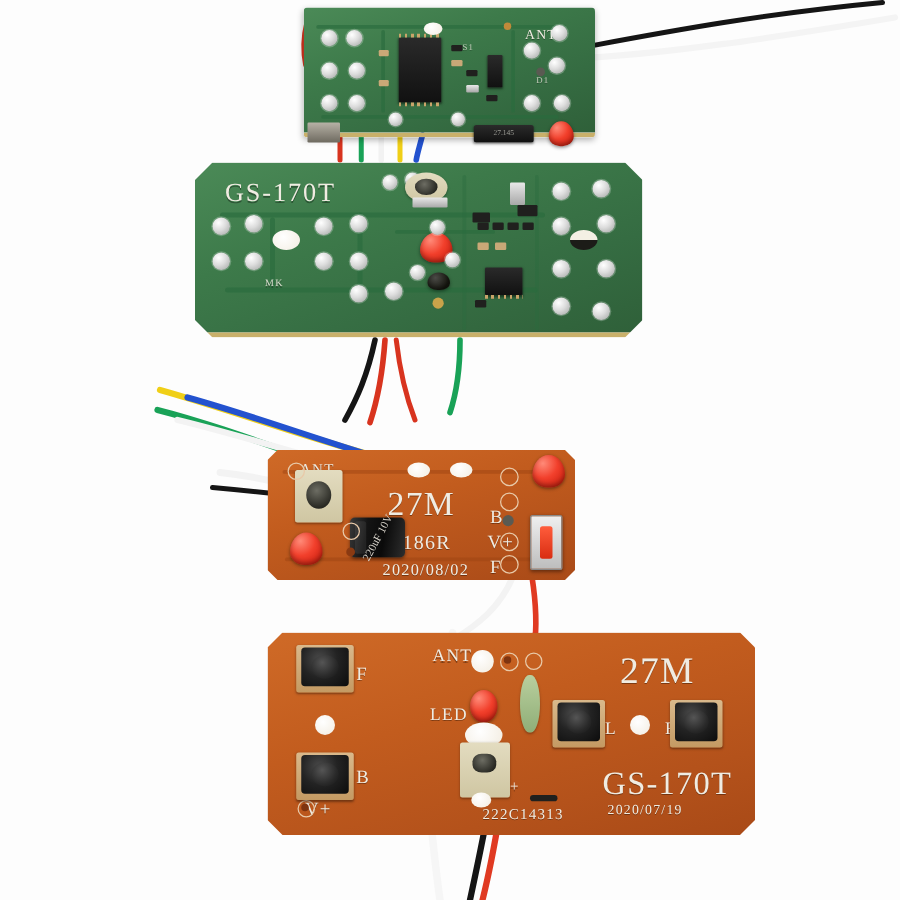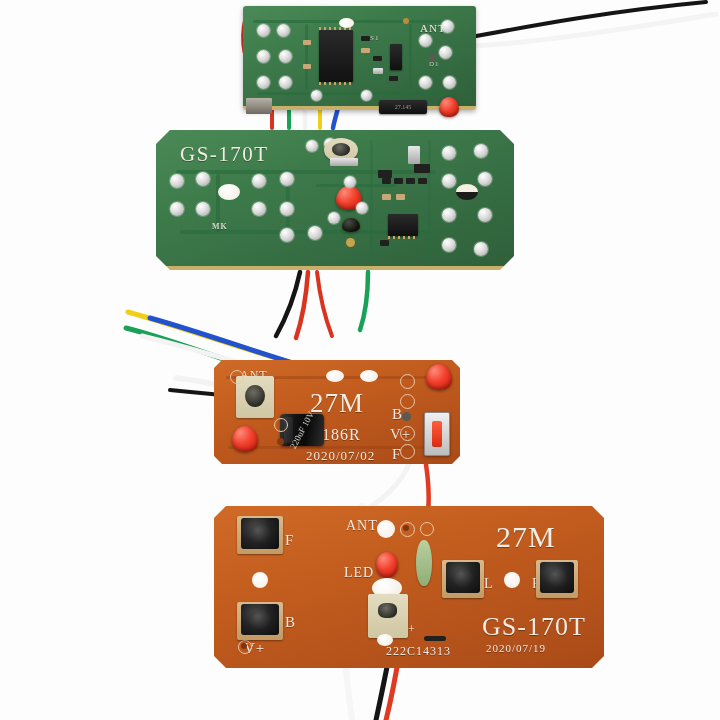--- a/index.html
+++ b/index.html
@@ -167,21 +167,21 @@
               clip-path:polygon(14px 0,344px 0,358px 14px,358px 126px,344px 140px,14px 140px,0 126px,0 14px);">
     <div class="trace" style="left:20px;top:40px;width:260px;height:4px;"></div>
     <div class="trace" style="left:24px;top:100px;width:250px;height:4px;"></div>
     <div class="trace" style="left:60px;top:44px;width:4px;height:58px;"></div>
     <div class="trace" style="left:130px;top:40px;width:4px;height:64px;"></div>
     <div class="trace" style="left:214px;top:10px;width:3px;height:124px;opacity:.4;"></div>
     <div class="trace" style="left:272px;top:10px;width:3px;height:124px;opacity:.4;"></div>
     <div class="trace" style="left:160px;top:54px;width:80px;height:3px;"></div>
 
     <div class="silk" style="left:24px;top:12px;font-size:21px;letter-spacing:1.5px;">GS-170T</div>
-    <div class="silk" style="left:56px;top:92px;font-size:8px;opacity:.85;font-weight:bold;">MK</div>
+    <div class="silk" style="left:56px;top:92px;font-size:8px;opacity:.85;">MK</div>
 
     <div class="pad" style="left:14px;top:44px;width:14px;height:14px;"></div>
     <div class="pad" style="left:40px;top:42px;width:14px;height:14px;"></div>
     <div class="pad" style="left:96px;top:44px;width:14px;height:14px;"></div>
     <div class="pad" style="left:124px;top:42px;width:14px;height:14px;"></div>
     <div class="pad" style="left:14px;top:72px;width:14px;height:14px;"></div>
     <div class="pad" style="left:40px;top:72px;width:14px;height:14px;"></div>
     <div class="pad" style="left:96px;top:72px;width:14px;height:14px;"></div>
     <div class="pad" style="left:124px;top:72px;width:14px;height:14px;"></div>
     <div class="pad" style="left:124px;top:98px;width:14px;height:14px;"></div>
@@ -229,21 +229,21 @@
   </div>
 
   <div class="pcb orange" style="left:214px;top:360px;width:246px;height:104px;
               clip-path:polygon(8px 0,238px 0,246px 8px,246px 96px,238px 104px,8px 104px,0 96px,0 8px);">
     <div class="trace o" style="left:12px;top:16px;width:210px;height:3px;"></div>
     <div class="trace o" style="left:14px;top:86px;width:200px;height:3px;"></div>
 
     <div class="silk" style="left:96px;top:28px;font-size:27px;letter-spacing:1px;">27M</div>
     <div class="silk" style="left:26px;top:8px;font-size:12px;">ANT</div>
     <div class="silk" style="left:108px;top:66px;font-size:16px;text-align:center;">186R</div>
-    <div class="silk" style="left:92px;top:88px;font-size:13px;">2020/07/02</div>
+    <div class="silk" style="left:92px;top:88px;font-size:13px;">2020/08/02</div>
     <div class="silk" style="left:176px;top:66px;font-size:15px;">V+</div>
     <div class="silk" style="left:178px;top:46px;font-size:15px;">B</div>
     <div class="silk" style="left:178px;top:86px;font-size:15px;">F</div>
 
     <div class="trimmer" style="left:22px;top:16px;width:38px;height:42px;">
       <div class="core"></div>
     </div>
 
     <div class="ecap" style="left:66px;top:54px;width:44px;height:32px;">
       <div class="band"></div>

